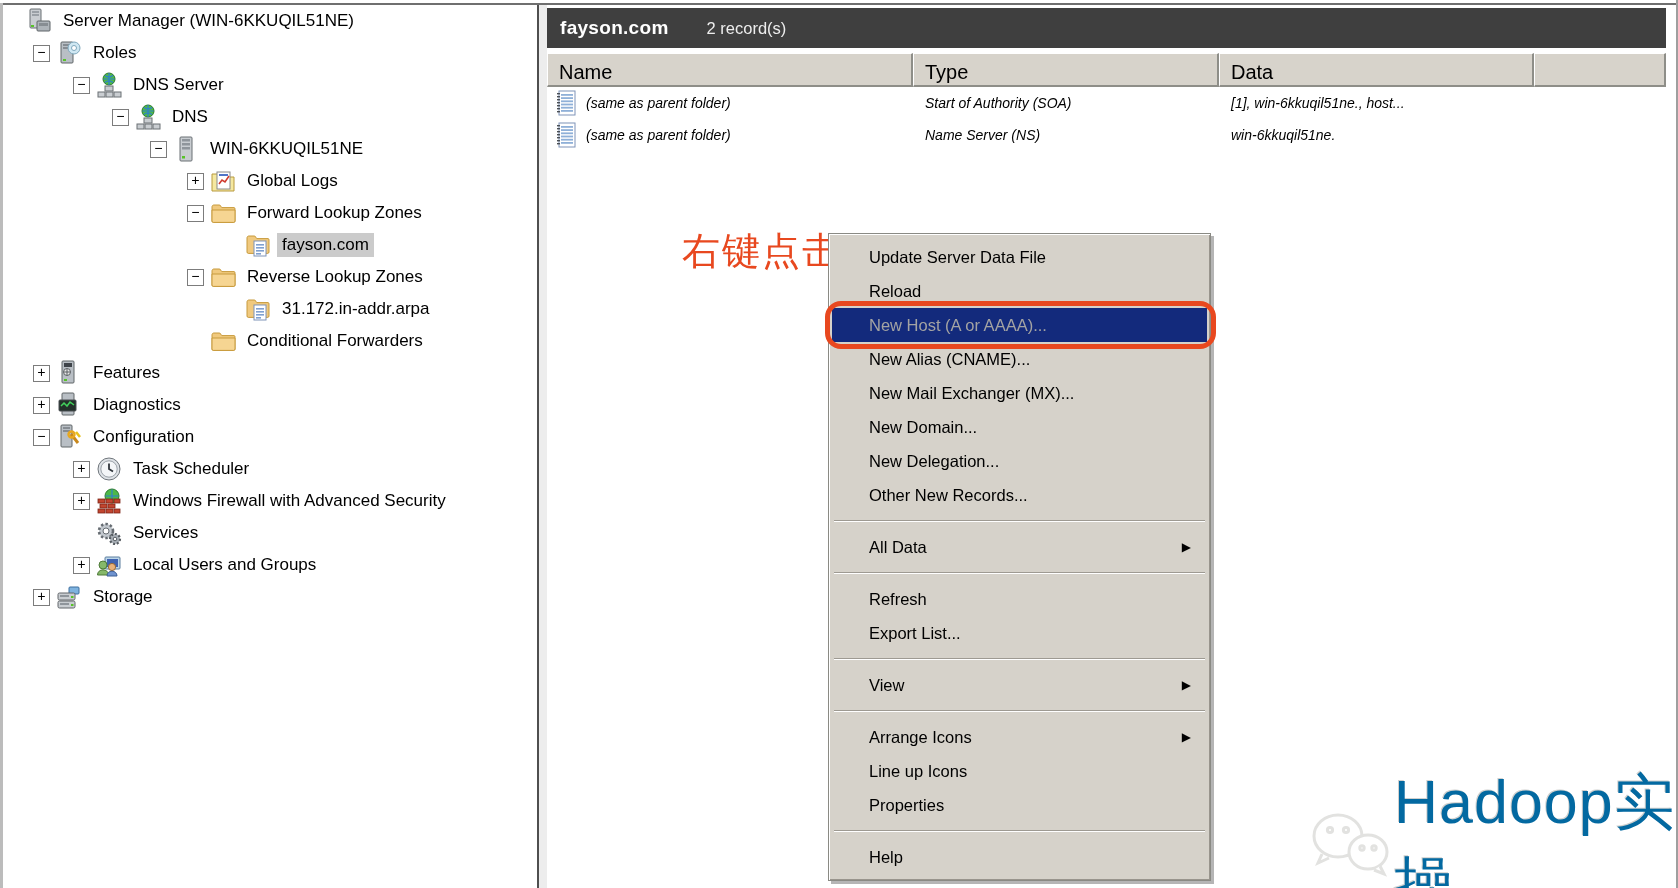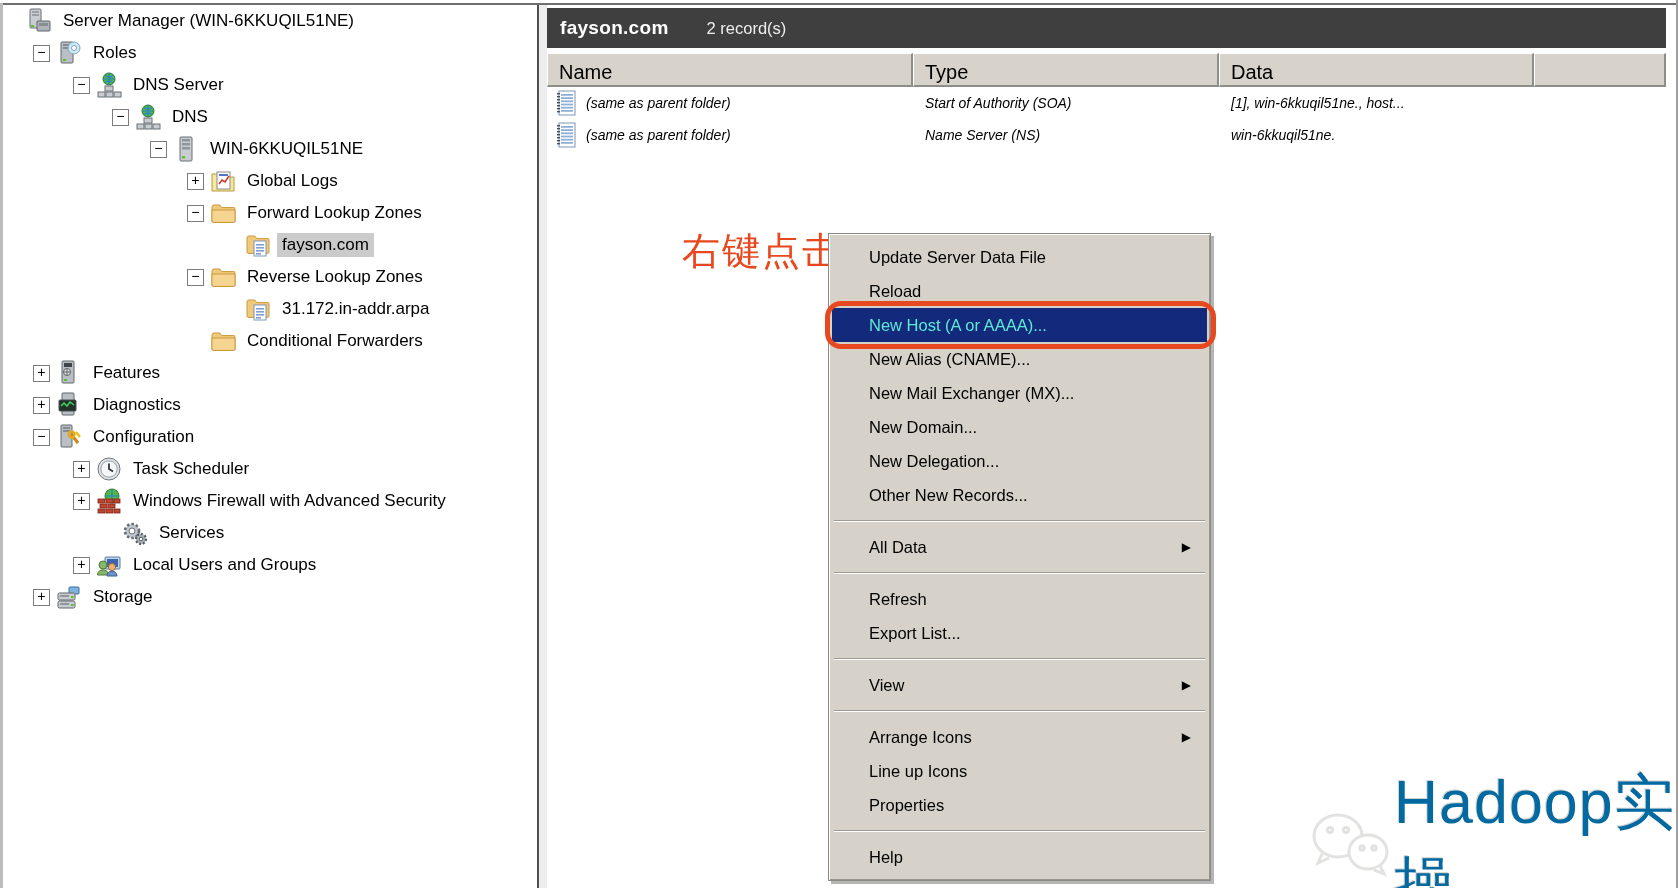--- a/index.html
+++ b/index.html
@@ -37,21 +37,21 @@
   .lrow{display:grid;grid-template-columns:366px 306px 315px 1fr;height:32px;align-items:center;font-size:14px;font-style:italic;}
   .cell-name{display:flex;align-items:center;padding-left:8px;}
   .cell-name .row-icon{width:24px;height:26px;margin-right:7px;flex:none;}
   .cell-type,.cell-data{padding-left:12px;white-space:nowrap;}
 
   
   .context-menu{position:absolute;left:828px;top:233px;width:383px;background:#d6d2ca;
     border:1px solid #8a8a84;box-sizing:border-box;padding:6px 3px;
     box-shadow:3px 3px 0 rgba(90,90,90,.45), inset 1px 1px 0 #ffffff, inset -1px -1px 0 #99958d;}
   .menu-item{height:34px;line-height:34px;padding-left:37px;font-size:16.5px;position:relative;white-space:nowrap;}
-  .menu-item.hl{color:#5eead4;}
+  .menu-item.hl{color:#a3a3a3;}
   .menu-sep{height:0;border-top:1px solid #9e9a92;border-bottom:1px solid #ffffff;margin:8px 2px;}
   .menu-arrow{position:absolute;right:16px;top:0;font-size:12px;line-height:34px;}
   .ring{position:absolute;left:-7px;right:-9px;top:-7px;bottom:-7px;border:5px solid #e8481f;border-radius:16px;pointer-events:none;}
 
   
   .annotation{position:absolute;left:682px;top:202px;font-size:38px;font-weight:normal;letter-spacing:2px;margin-top:24px;}
 
   
   .watermark{position:absolute;left:1308px;top:762px;display:flex;align-items:center;}
   .wm-icon{width:86px;height:96px;flex:none;}
@@ -270,21 +270,21 @@
             <rect x="4" y="16" width="7" height="4"></rect>
             <rect x="12" y="16" width="7" height="4"></rect>
             <rect x="2" y="21" width="7" height="4"></rect>
             <rect x="10" y="21" width="7" height="4"></rect>
             <rect x="18" y="21" width="6" height="4"></rect>
           </g>
         </svg>
       </span>
       <span class="tree-label">Windows Firewall with Advanced Security</span>
     </div>
-    <div class="tree-row" style="padding-left: 96px;">
+    <div class="tree-row" style="padding-left: 70px;">
       <span class="exp-spacer"></span>
       <span class="tree-icon">
         <svg width="26" height="26" viewBox="0 0 26 26">
           <circle cx="10" cy="11" r="7" fill="#c2c8ce" stroke="#666c72" stroke-width="2.6" stroke-dasharray="2.4 2.2"></circle>
           <circle cx="10" cy="11" r="3" fill="#ffffff" stroke="#666c72"></circle>
           <circle cx="19" cy="19" r="5" fill="#aab1b8" stroke="#565c62" stroke-width="2.2" stroke-dasharray="2 1.8"></circle>
           <circle cx="19" cy="19" r="1.8" fill="#ffffff" stroke="#565c62"></circle>
         </svg>
       </span>
       <span class="tree-label">Services</span>

